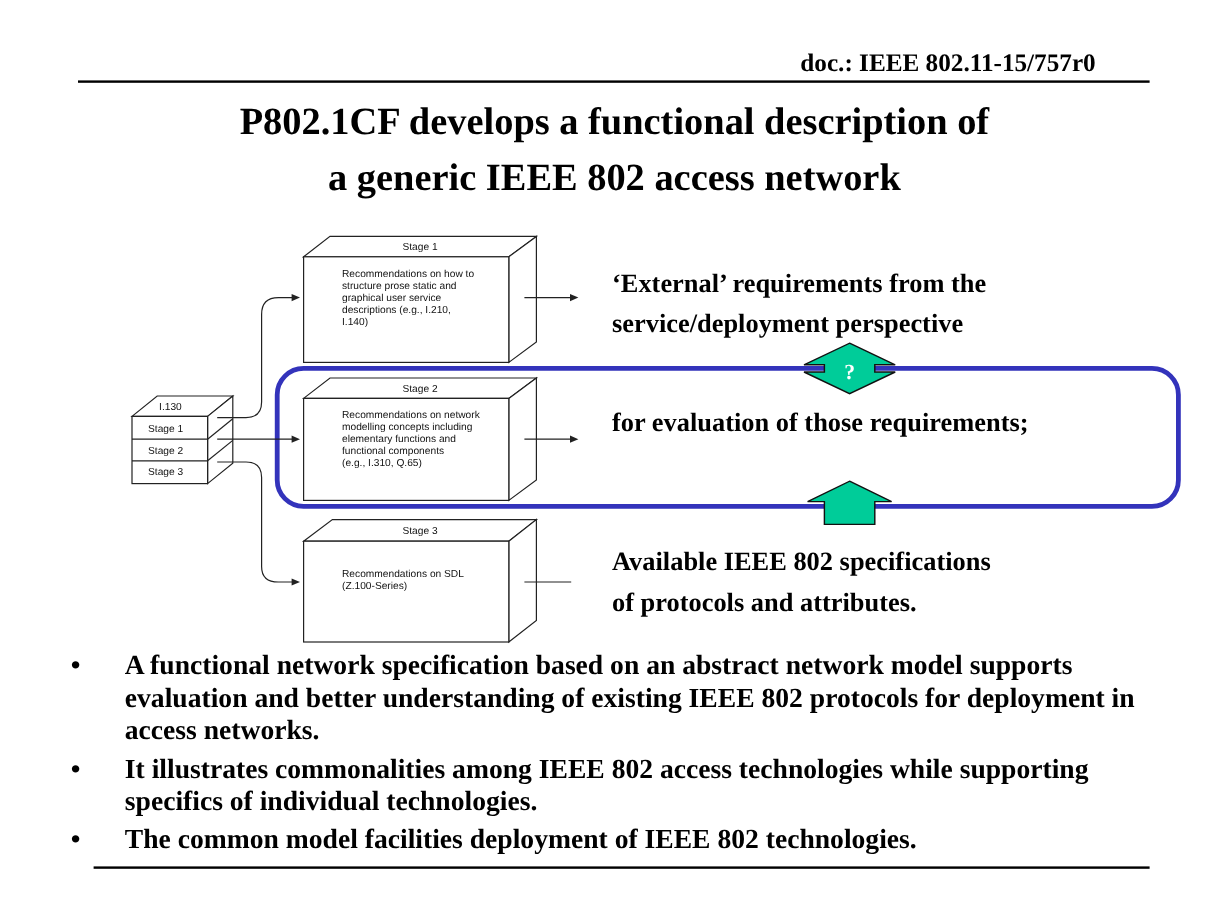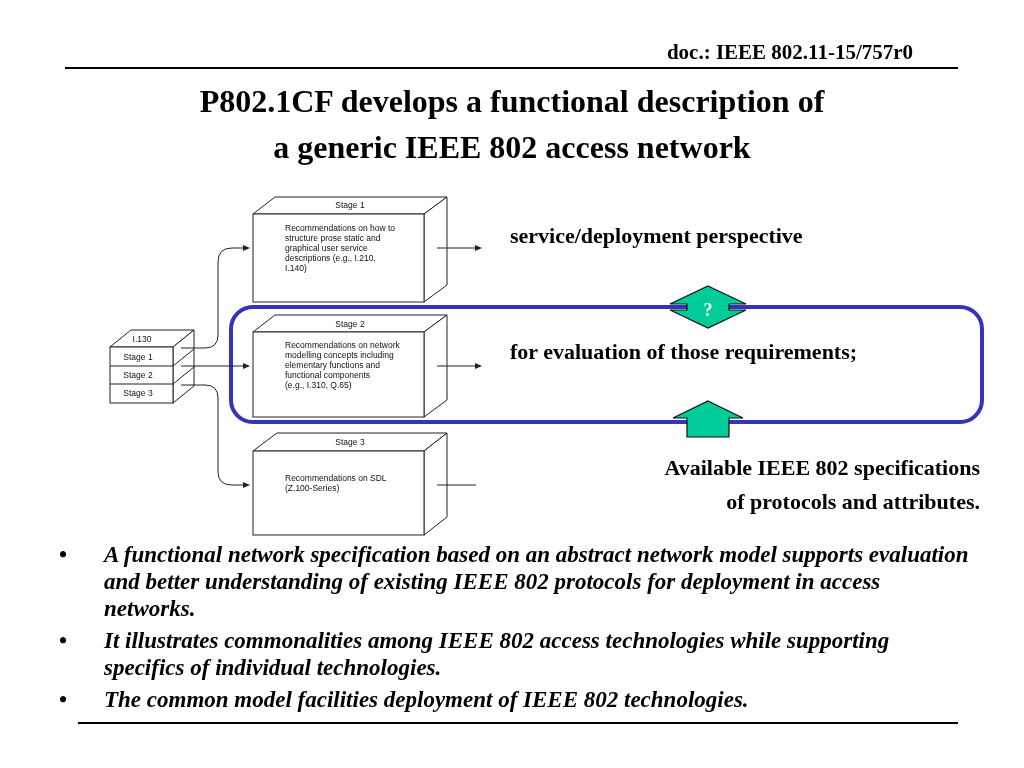--- a/index.html
+++ b/index.html
@@ -22,21 +22,21 @@
   .diag-text { font-family: "Liberation Sans", sans-serif; font-size: 8.5px; fill: #111; }
   .side-text {
     position: absolute; font-size: 22px; font-weight: bold; line-height: 34px; width: 470px;
   }
   .bullets {
     position: absolute; left: 55px; top: 541px; width: 920px;
     font-size: 23px; font-weight: bold; line-height: 27px;
   }
   .bullet-item { display: flex; margin-bottom: 5px; }
   .bullet-dot { width: 45px; flex: none; text-align: left; padding-left: 4px; }
-  .bullet-text { flex: 1; font-style: italic; }
+  .bullet-text { flex: 1; }
   .hr-bottom { position: absolute; left: 78px; top: 722px; width: 880px; height: 2px; background: #000; }
   .footer { position: absolute; left: 78px; top: 728px; font-size: 14px; margin-top: 48px; }
 </style>
 </head>
 <body>
 
 <div class="doc-id">doc.: IEEE 802.11-15/757r0</div>
 <div class="hr-top"></div>
 
 <div class="title">
@@ -119,26 +119,27 @@
 
   <g>
     <polygon points="708,286 746,304 729,304 729,310 746,310 708,328 670,310 687,310 687,304 670,304" fill="#00cc99" stroke="#111" stroke-width="1.2"></polygon>
     <text x="708" y="316" text-anchor="middle" font-family="Liberation Serif, serif" font-size="18" font-weight="bold" fill="#ffffff">?</text>
   </g>
 
   <polygon points="708,401 743,418 729,418 729,437 687,437 687,418 673,418" fill="#00cc99" stroke="#111" stroke-width="1.2"></polygon>
 </svg>
 
 <div class="side-text" style="left:510px; top:219px;">
+  <div>‘External’ requirements from the</div>
   <div>service/deployment perspective</div>
 </div>
 <div class="side-text" style="left:510px; top:335px;">
   <div>for evaluation of those requirements;</div>
 </div>
-<div class="side-text" style="left:510px; top:451px;text-align:right;">
+<div class="side-text" style="left:510px; top:451px;">
   <div>Available IEEE 802 specifications</div>
   <div>of protocols and attributes.</div>
 </div>
 
 <div class="bullets">
   <div class="bullet-item">
     <span class="bullet-dot">•</span>
     <span class="bullet-text">A functional network specification based on an abstract network model supports evaluation and better understanding of existing IEEE 802 protocols for deployment in access networks.</span>
   </div>
   <div class="bullet-item">

